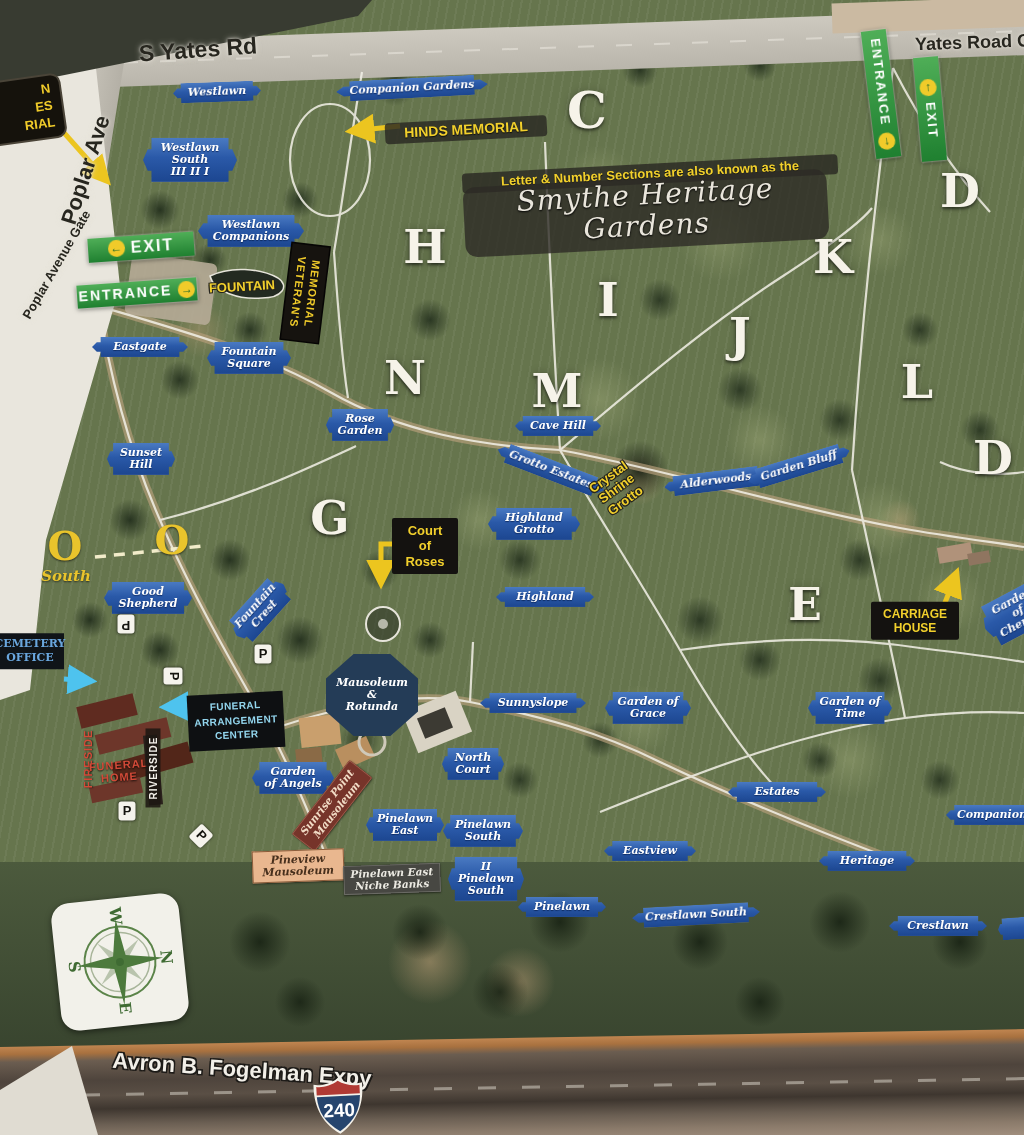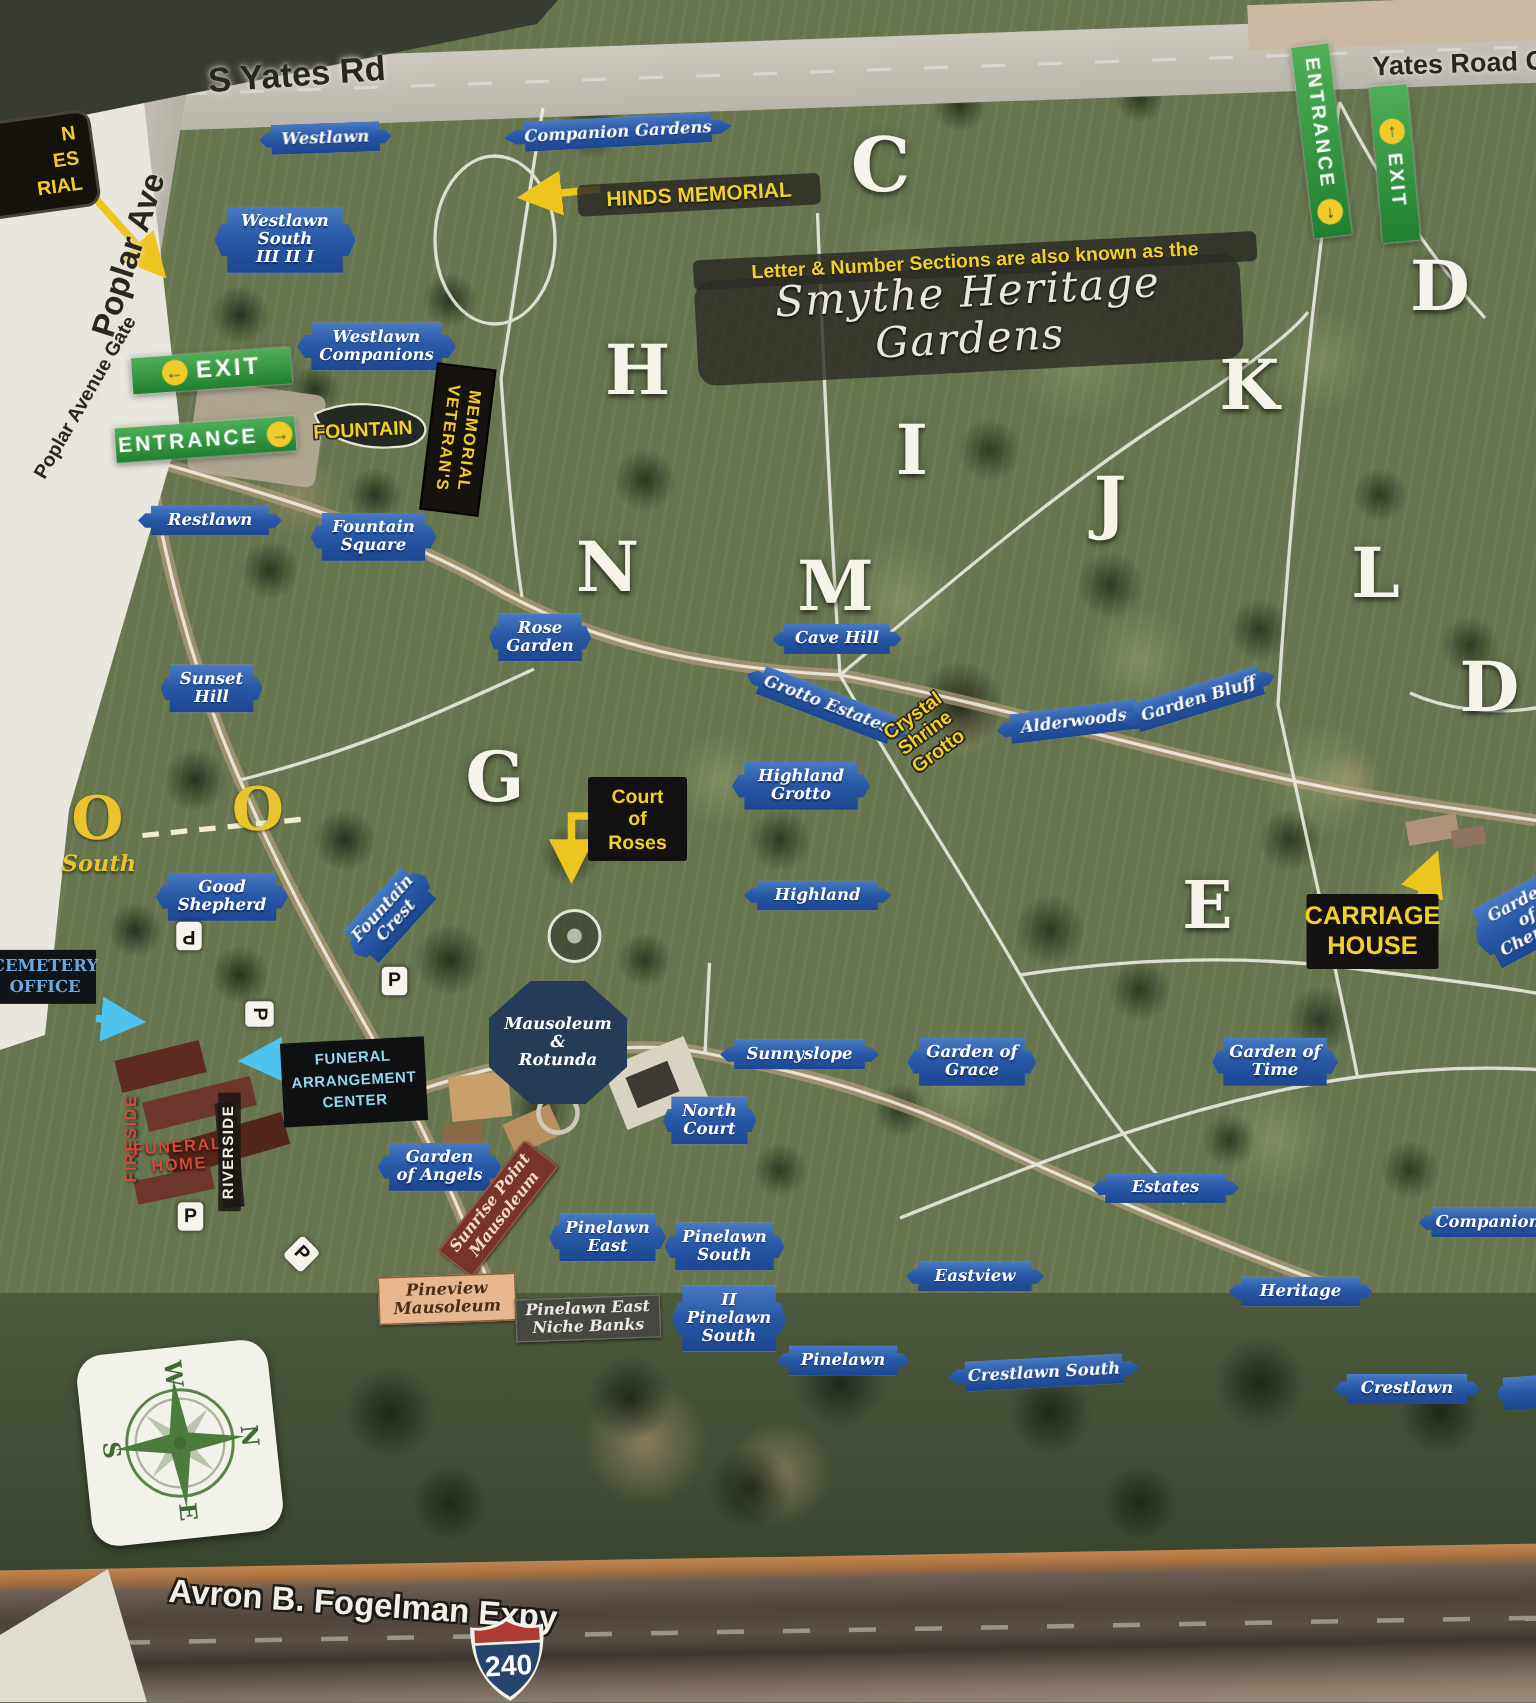--- a/index.html
+++ b/index.html
@@ -254,21 +254,21 @@
       <div class="lbl expwy" style="left: 242px; top: 1070px; transform: translate(-50%, -50%) rotate(4deg); font-size: 22px;">
         <span class="txt">Avron B. Fogelman Expy</span>
       </div>
       <div class="lbl plaque" style="left: 217px; top: 92px; transform: translate(-50%, -50%) rotate(-2deg); width: 88px;"><span class="txt">Westlawn</span></div>
       <div class="lbl plaque" style="left: 412px; top: 88px; transform: translate(-50%, -50%) rotate(-3deg); width: 152px;"><span class="txt">Companion Gardens</span></div>
       <div class="lbl plaque" style="left: 190px; top: 160px; transform: translate(-50%, -50%) rotate(0deg); width: 94px;"><span class="txt">Westlawn
 South
 III  II  I</span></div>
       <div class="lbl plaque" style="left: 251px; top: 231px; transform: translate(-50%, -50%) rotate(0deg); width: 106px;"><span class="txt">Westlawn
 Companions</span></div>
-      <div class="lbl plaque" style="left: 140px; top: 347px; transform: translate(-50%, -50%) rotate(0deg); width: 96px;"><span class="txt">Restlawn</span></div>
+      <div class="lbl plaque" style="left: 140px; top: 347px; transform: translate(-50%, -50%) rotate(0deg); width: 96px;"><span class="txt">Eastgate</span></div>
       <div class="lbl plaque" style="left: 249px; top: 358px; transform: translate(-50%, -50%) rotate(0deg); width: 84px;"><span class="txt">Fountain
 Square</span></div>
       <div class="lbl plaque" style="left: 360px; top: 425px; transform: translate(-50%, -50%) rotate(0deg); width: 68px;"><span class="txt">Rose
 Garden</span></div>
       <div class="lbl plaque" style="left: 141px; top: 459px; transform: translate(-50%, -50%) rotate(0deg); width: 68px;"><span class="txt">Sunset
 Hill</span></div>
       <div class="lbl plaque" style="left: 558px; top: 426px; transform: translate(-50%, -50%) rotate(0deg); width: 86px;"><span class="txt">Cave Hill</span></div>
       <div class="lbl plaque" style="left: 551px; top: 470px; transform: translate(-50%, -50%) rotate(21deg); width: 114px;"><span class="txt">Grotto Estates</span></div>
       <div class="lbl plaque" style="left: 716px; top: 481px; transform: translate(-50%, -50%) rotate(-7deg); width: 104px;"><span class="txt">Alderwoods</span></div>
       <div class="lbl plaque" style="left: 799px; top: 466px; transform: translate(-50%, -50%) rotate(-17deg); width: 106px;"><span class="txt">Garden Bluff</span></div>
@@ -283,21 +283,21 @@
       <div class="lbl plaque" style="left: 648px; top: 708px; transform: translate(-50%, -50%) rotate(0deg); width: 86px;"><span class="txt">Garden of
 Grace</span></div>
       <div class="lbl plaque" style="left: 850px; top: 708px; transform: translate(-50%, -50%) rotate(0deg); width: 84px;"><span class="txt">Garden of
 Time</span></div>
       <div class="lbl plaque" style="left: 777px; top: 792px; transform: translate(-50%, -50%) rotate(0deg); width: 98px;"><span class="txt">Estates</span></div>
       <div class="lbl plaque" style="left: 992px; top: 815px; transform: translate(-50%, -50%) rotate(0deg); width: 92px;"><span class="txt">Companion</span></div>
       <div class="lbl plaque" style="left: 650px; top: 851px; transform: translate(-50%, -50%) rotate(0deg); width: 92px; text-align: right;"><span class="txt">Eastview</span></div>
       <div class="lbl plaque" style="left: 867px; top: 861px; transform: translate(-50%, -50%) rotate(0deg); width: 96px;"><span class="txt">Heritage</span></div>
       <div class="lbl plaque" style="left: 696px; top: 915px; transform: translate(-50%, -50%) rotate(-3deg); width: 128px;"><span class="txt">Crestlawn South</span></div>
       <div class="lbl plaque" style="left: 938px; top: 926px; transform: translate(-50%, -50%) rotate(0deg); width: 98px;"><span class="txt">Crestlawn</span></div>
-      <div class="lbl plaque" style="left: 473px; top: 747px; transform: translate(-50%, -50%) rotate(0deg); width: 62px;"><span class="txt">North
+      <div class="lbl plaque" style="left: 473px; top: 764px; transform: translate(-50%, -50%) rotate(0deg); width: 62px;"><span class="txt">North
 Court</span></div>
       <div class="lbl plaque" style="left: 293px; top: 778px; transform: translate(-50%, -50%) rotate(0deg); width: 82px;"><span class="txt">Garden
 of Angels</span></div>
       <div class="lbl plaque" style="left: 405px; top: 825px; transform: translate(-50%, -50%) rotate(0deg); width: 78px;"><span class="txt">Pinelawn
 East</span></div>
       <div class="lbl plaque" style="left: 483px; top: 831px; transform: translate(-50%, -50%) rotate(0deg); width: 80px;"><span class="txt">Pinelawn
 South</span></div>
       <div class="lbl plaque" style="left: 486px; top: 879px; transform: translate(-50%, -50%) rotate(0deg); width: 76px;"><span class="txt">II
 Pinelawn
 South</span></div>
@@ -327,21 +327,21 @@
       <div class="lbl ytext" style="left: 242px; top: 287px; transform: translate(-50%, -50%) rotate(-3deg); font-size: 13px;"><span class="txt">FOUNTAIN</span></div>
       <div class="lbl ytext" style="left: 617px; top: 489px; transform: translate(-50%, -50%) rotate(-36deg); font-size: 13px;"><span class="txt">Crystal
 Shrine
 Grotto</span></div>
       <div class="lbl band" style="left: 466px; top: 130px; transform: translate(-50%, -50%) rotate(-3deg); width: 162px; font-size: 14px;"><span class="txt">HINDS MEMORIAL</span></div>
       <div class="lbl band" style="left: 650px; top: 174px; transform: translate(-50%, -50%) rotate(-3deg); width: 376px; font-size: 13px;"><span class="txt">Letter &amp; Number Sections are also known as the</span></div>
       <div class="lbl scriptband" style="left: 646px; top: 213px; transform: translate(-50%, -50%) rotate(-3deg); width: 364px; font-size: 28px;"><span class="txt">Smythe Heritage Gardens</span></div>
       <div class="lbl blackbox" style="left: 425px; top: 546px; transform: translate(-50%, -50%) rotate(0deg); width: 66px; font-size: 13px;"><span class="txt">Court
 of
 Roses</span></div>
-      <div class="lbl blackbox" style="left: 915px; top: 621px; transform: translate(-50%, -50%) rotate(0deg); width: 88px; font-size: 17px;"><span class="txt">CARRIAGE
+      <div class="lbl blackbox" style="left: 915px; top: 621px; transform: translate(-50%, -50%) rotate(0deg); width: 88px; font-size: 12px;"><span class="txt">CARRIAGE
 HOUSE</span></div>
       <div class="lbl vblack" style="left: 305px; top: 293px; transform: translate(-50%, -50%) rotate(7deg); height: 96px; font-size: 11px;"><span class="txt">VETERAN'S
 MEMORIAL</span></div>
       <div class="lbl officesign" style="left: 30px; top: 651px; transform: translate(-50%, -50%) rotate(0deg); width: 68px; font-size: 11px;"><span class="txt">CEMETERY
 OFFICE</span></div>
       <div class="lbl facsign" style="left: 236px; top: 721px; transform: translate(-50%, -50%) rotate(-3deg); width: 96px; font-size: 10px;"><span class="txt">FUNERAL
 ARRANGEMENT
 CENTER</span></div>
       <div class="lbl firelbl" style="left: 88px; top: 759px; transform: translate(-50%, -50%) rotate(-90deg); font-size: 11px;"><span class="txt">FIRESIDE</span></div>
       <div class="lbl firelbl" style="left: 119px; top: 771px; transform: translate(-50%, -50%) rotate(-4deg); font-size: 11px;"><span class="txt">FUNERAL

